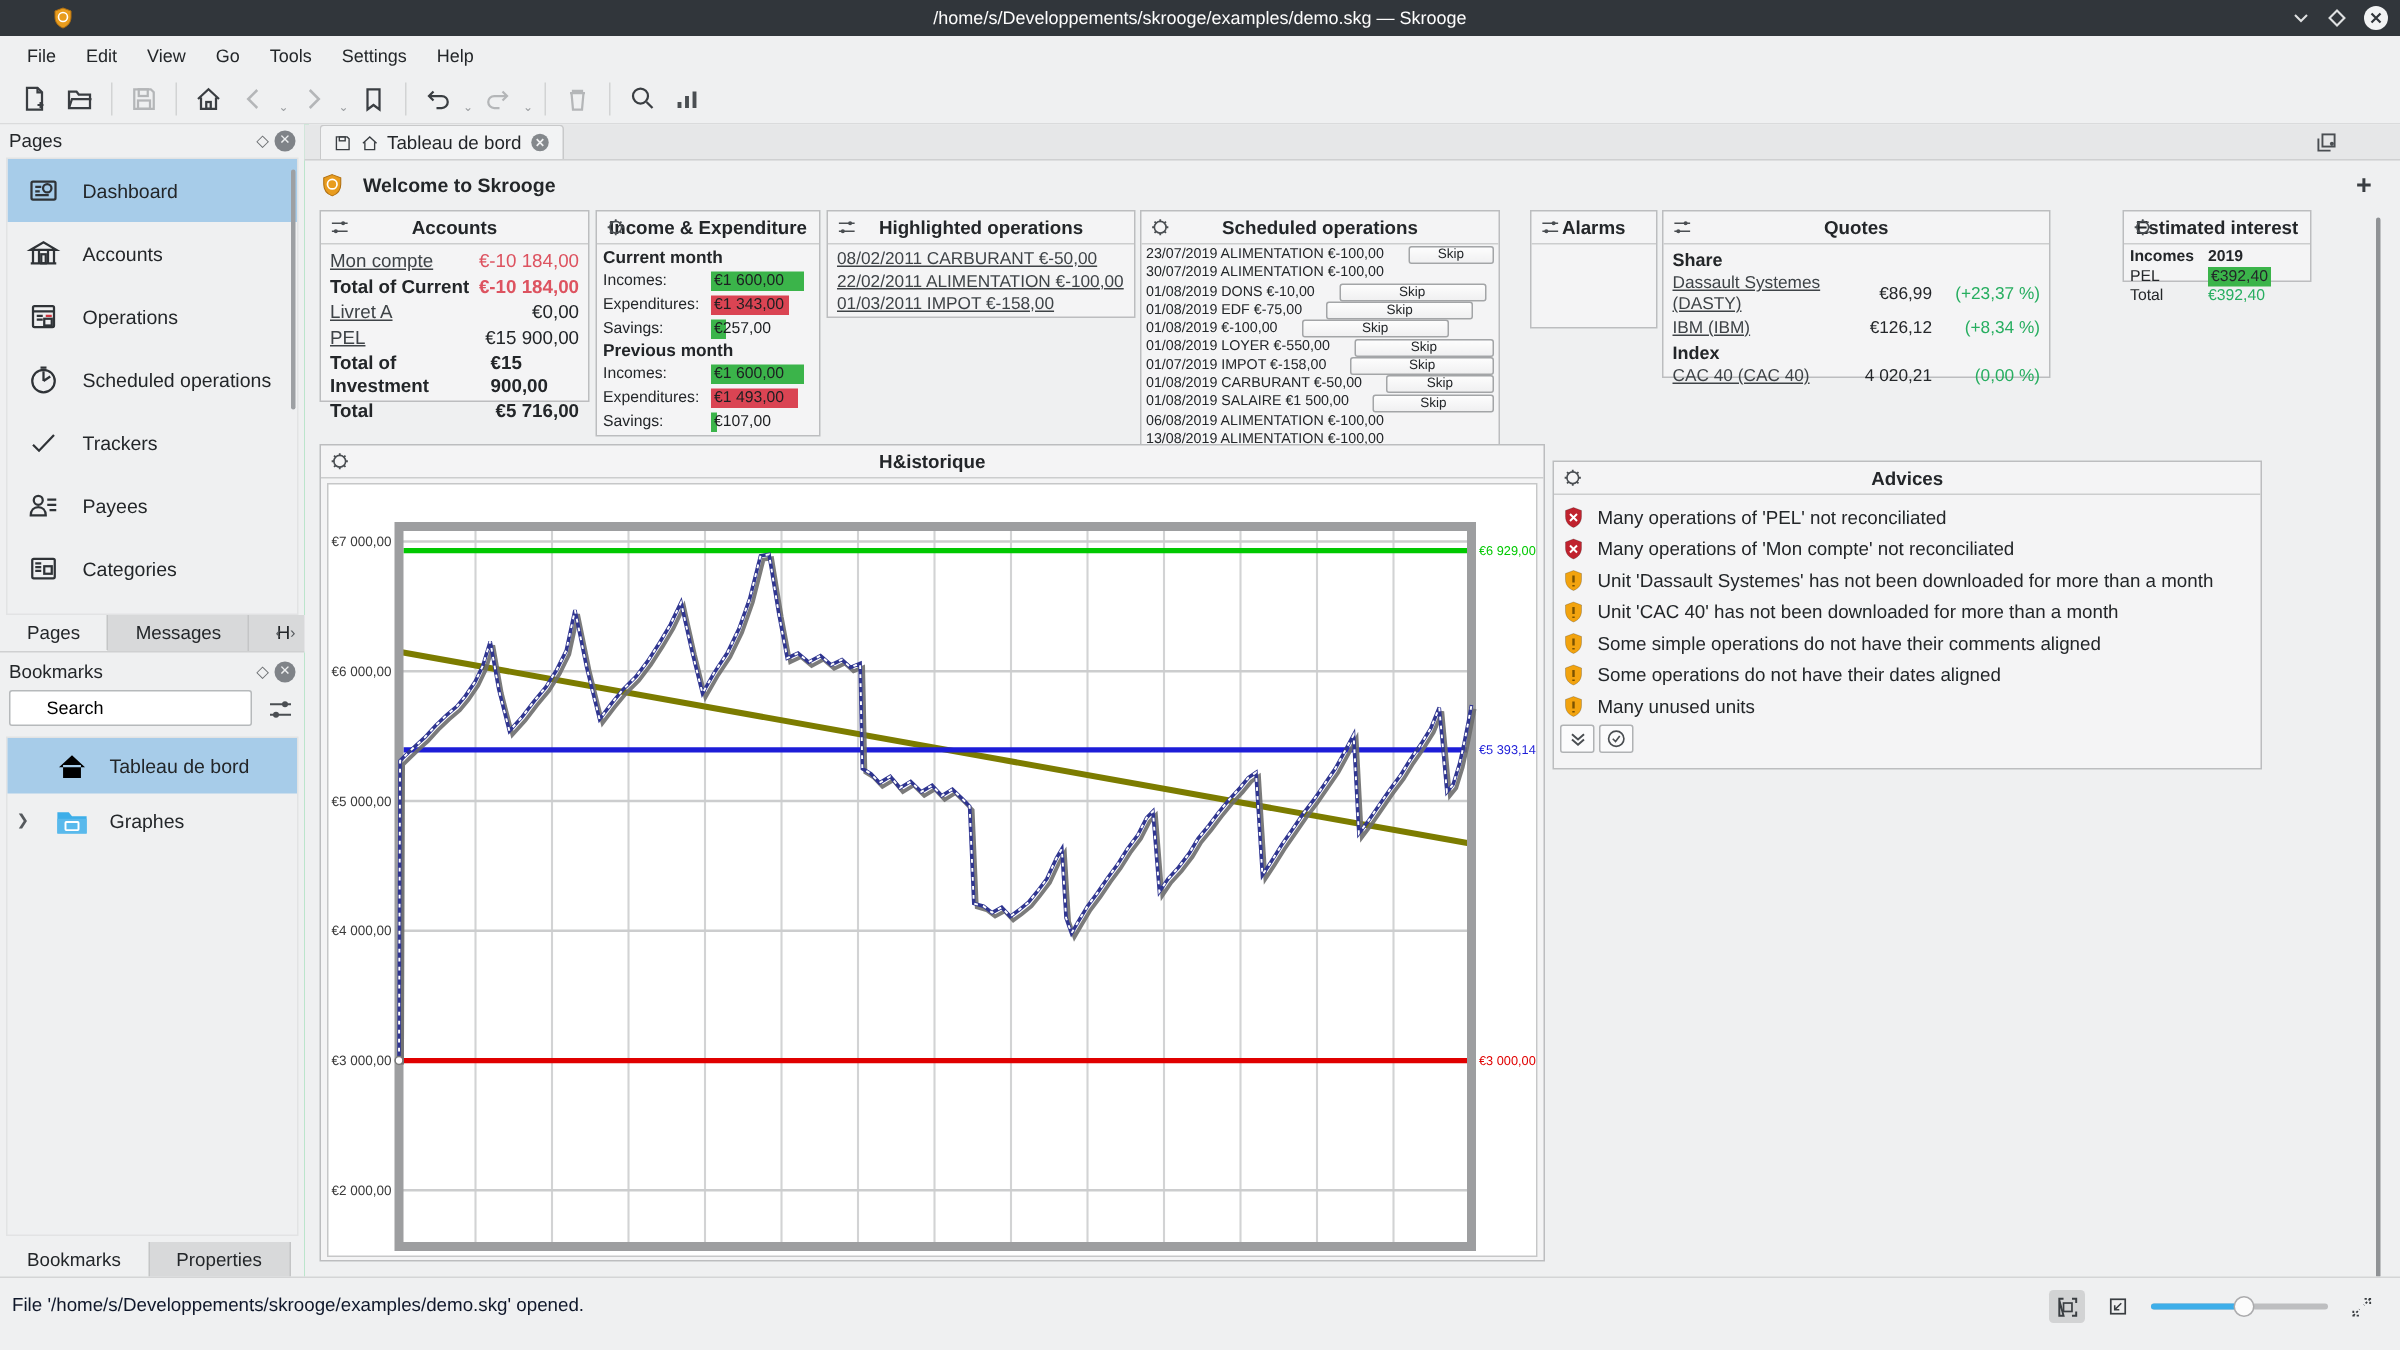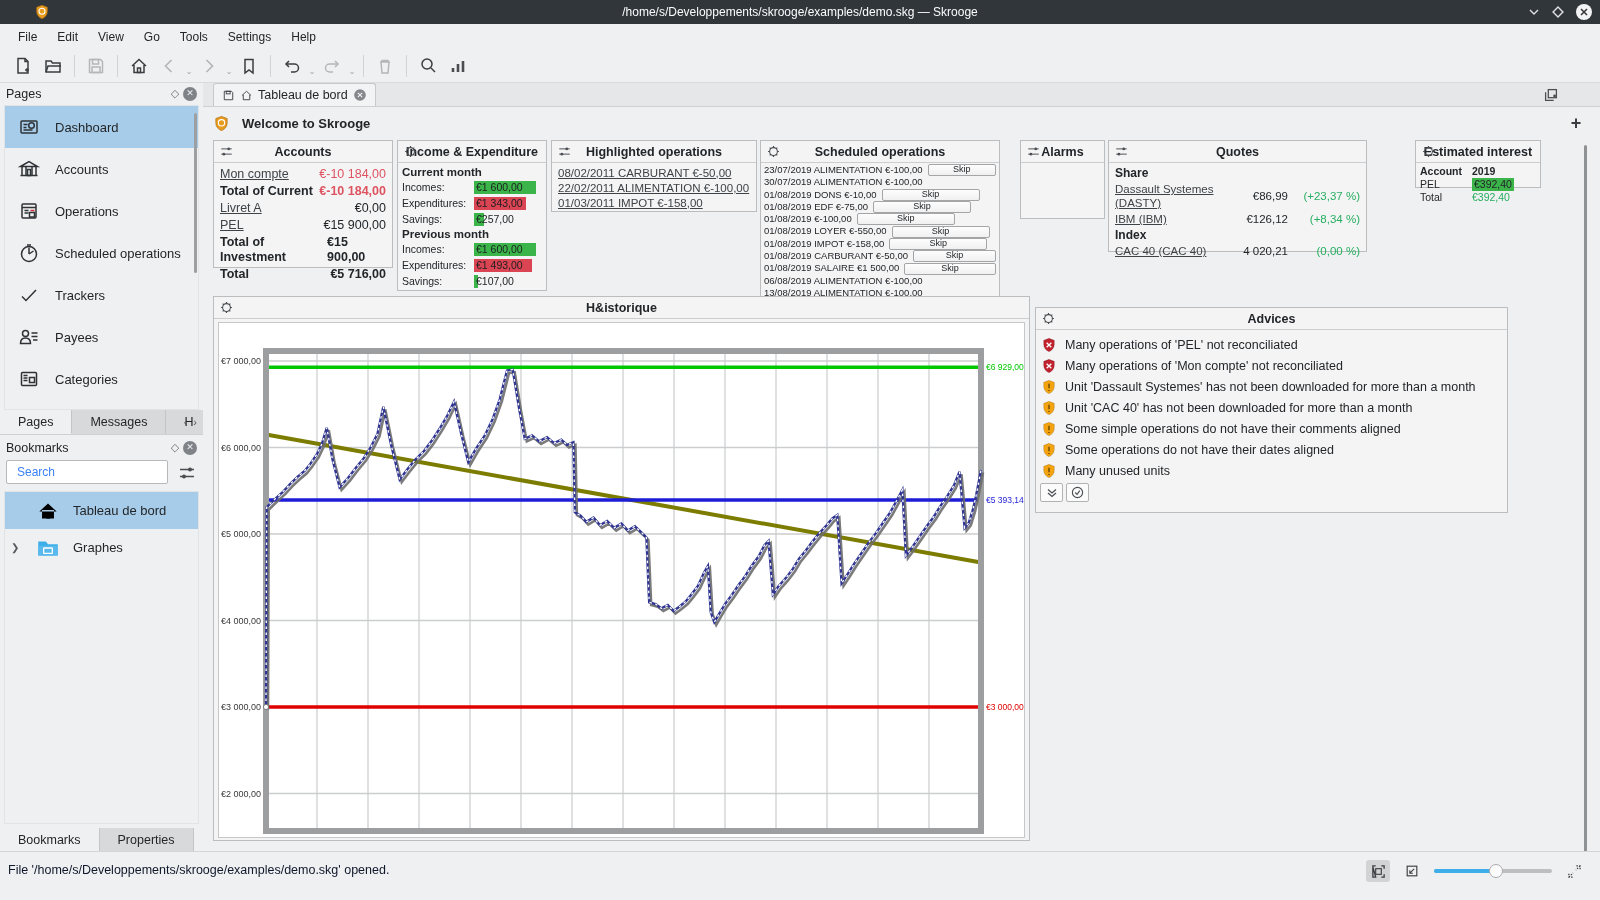--- a/index.html
+++ b/index.html
@@ -30,21 +30,21 @@
   .pages-list{position:absolute;left:4px;right:4px;top:22px;height:303px;background:#eff0f1;border:1px solid #e2e3e4;overflow:hidden}
   .page-item{height:42px;display:flex;align-items:center;gap:14px;padding-left:12px;font-size:13px}
   .page-item.sel{background:#a7cce9}
   .page-item svg{stroke:#2f3337;fill:none;stroke-width:1.5}
   .vscroll{position:absolute;width:3px;background:#9da0a3;border-radius:2px}
   .dock-tabs{position:absolute;left:0;right:0;top:327px;height:24px;display:flex;align-items:stretch;background:#eff0f1;border-bottom:1px solid #cfd0d1}
   .dock-tab{padding:0 18px;display:flex;align-items:center;font-size:12.5px;background:#d8d9da;border-right:1px solid #c4c5c6;color:#232629}
   .dock-tab.on{background:#eff0f1;border-bottom:1px solid #eff0f1}
   .tab-arrows{margin-left:auto;display:flex;align-items:center;gap:6px;padding:0 6px;color:#55595d;font-size:11px}
   .bm-head{position:absolute;left:0;right:0;top:354px}
-  .bm-search{position:absolute;left:6px;top:377px;width:162px;height:24px;background:#fff;border:1px solid #b6b9bb;border-radius:2px;font-size:12px;color:#3b82f6;display:flex;align-items:center;padding-left:10px;box-sizing:border-box}
+  .bm-search{position:absolute;left:6px;top:377px;width:162px;height:24px;background:#fff;border:1px solid #b6b9bb;border-radius:2px;font-size:12px;color:#000000;display:flex;align-items:center;padding-left:24px;box-sizing:border-box}
   .bm-filter{position:absolute;right:6px;top:380px;width:20px;height:20px}
   .bm-tree{position:absolute;left:4px;right:4px;top:408px;bottom:28px;background:#eff0f1;border:1px solid #e2e3e4}
   .bm-item{height:37px;display:flex;align-items:center;gap:12px;padding-left:30px;font-size:13px;position:relative}
   .bm-item.sel{background:#a7cce9}
   .bm-expander{position:absolute;left:6px;color:#55595d;font-size:10px}
   .bm-bottom-tabs{position:absolute;left:0;bottom:0;height:24px;display:flex}
   
   .main{position:absolute;left:203px;top:83px;right:0;bottom:48px;background:#eff0f1}
   .mtabbar{position:absolute;left:0;top:0;right:0;height:23px;background:#e6e7e8;border-bottom:1px solid #cfd0d1;display:flex;align-items:stretch}
   .mtab{display:flex;align-items:center;gap:5px;background:#f2f3f4;border:1px solid #c8c9ca;border-bottom:none;padding:0 8px;margin-left:10px;font-size:12.5px;border-radius:3px 3px 0 0}
@@ -67,21 +67,21 @@
   .ie-sec{font-weight:bold;font-size:11.5px;padding:1px 4px}
   .ie-row{display:flex;align-items:center;font-size:10.5px;padding:1px 4px;height:14px}
   .ie-row .ie-name{width:72px}
   .badge-wrap{position:relative;width:62px;height:13px}
   .badge-fill{position:absolute;left:0;top:0;height:13px}
   .badge-fill.green{background:#3bb44a}
   .badge-fill.red{background:#da4453}
   .badge-text{position:absolute;left:2px;top:0;line-height:13px;white-space:nowrap;color:#1c1f21}
   .hl-row{padding:1.5px 6px;font-size:11.5px}
   .sch-row{display:flex;align-items:center;font-size:9.5px;line-height:12.3px;height:12.3px;padding:0 3px;white-space:nowrap}
-  .skipbtn{margin-left:5px;flex:1;max-width:96px;height:10px;border:1px solid #a3a5a7;border-radius:2px;background:linear-gradient(#fdfdfd,#f0f0f1);font-size:9px;line-height:9px;text-align:center;color:#232629}
+  .skipbtn{margin-left:16px;flex:1;max-width:96px;height:10px;border:1px solid #a3a5a7;border-radius:2px;background:linear-gradient(#fdfdfd,#f0f0f1);font-size:9px;line-height:9px;text-align:center;color:#232629}
   .qt-group{font-weight:bold;font-size:12px;padding:1px 6px}
   .qt-row{display:flex;align-items:center;font-size:11.5px;padding:1px 6px;line-height:14px}
   .qt-name{flex:1}
   .qt-val{width:58px;text-align:right}
   .qt-delta{width:72px;text-align:right;color:#27ae60}
   .est-table{font-size:10.5px;padding:2px 4px}
   .est-row{display:flex;height:13px;line-height:13px}
   .est-c1{width:52px}
   .est-badge{background:#3bb44a;padding:0 2px}
   .est-green{color:#27ae60}
@@ -574,21 +574,21 @@
             <span>01/08/2019  €-100,00</span>
             <span class="skipbtn">Skip</span>
           </div>
 
           <div class="sch-row">
             <span>01/08/2019 LOYER €-550,00</span>
             <span class="skipbtn">Skip</span>
           </div>
 
           <div class="sch-row">
-            <span>01/08/2019 IMPOT €-158,00</span>
+            <span>01/07/2019 IMPOT €-158,00</span>
             <span class="skipbtn">Skip</span>
           </div>
 
           <div class="sch-row">
             <span>01/08/2019 CARBURANT €-50,00</span>
             <span class="skipbtn">Skip</span>
           </div>
 
           <div class="sch-row">
             <span>01/08/2019 SALAIRE €1 500,00</span>
@@ -672,21 +672,21 @@
         <svg class="wico" viewBox="0 0 20 20">
             <circle cx="10" cy="10" r="5.2" fill="none" stroke="#4a4e52" stroke-width="1.4"></circle>
             <g stroke="#4a4e52" stroke-width="1.6">
               <path d="M10 2.8v2.4M10 14.8v2.4M2.8 10h2.4M14.8 10h2.4M4.9 4.9l1.7 1.7M13.4 13.4l1.7 1.7M15.1 4.9l-1.7 1.7M6.6 13.4l-1.7 1.7"></path>
             </g>
           </svg>
         <span class="wtitle">Estimated interest</span>
       </div>
       <div class="wbody est-table">
         <div class="est-row bold">
-          <span class="est-c1">Account</span>
+          <span class="est-c1">Incomes</span>
           <span>2019</span>
         </div>
         <div>
 
             <div class="est-row">
               <span class="est-c1">PEL</span>
               <span class="est-badge">€392,40</span>
             </div>
 
             <div class="est-row">

